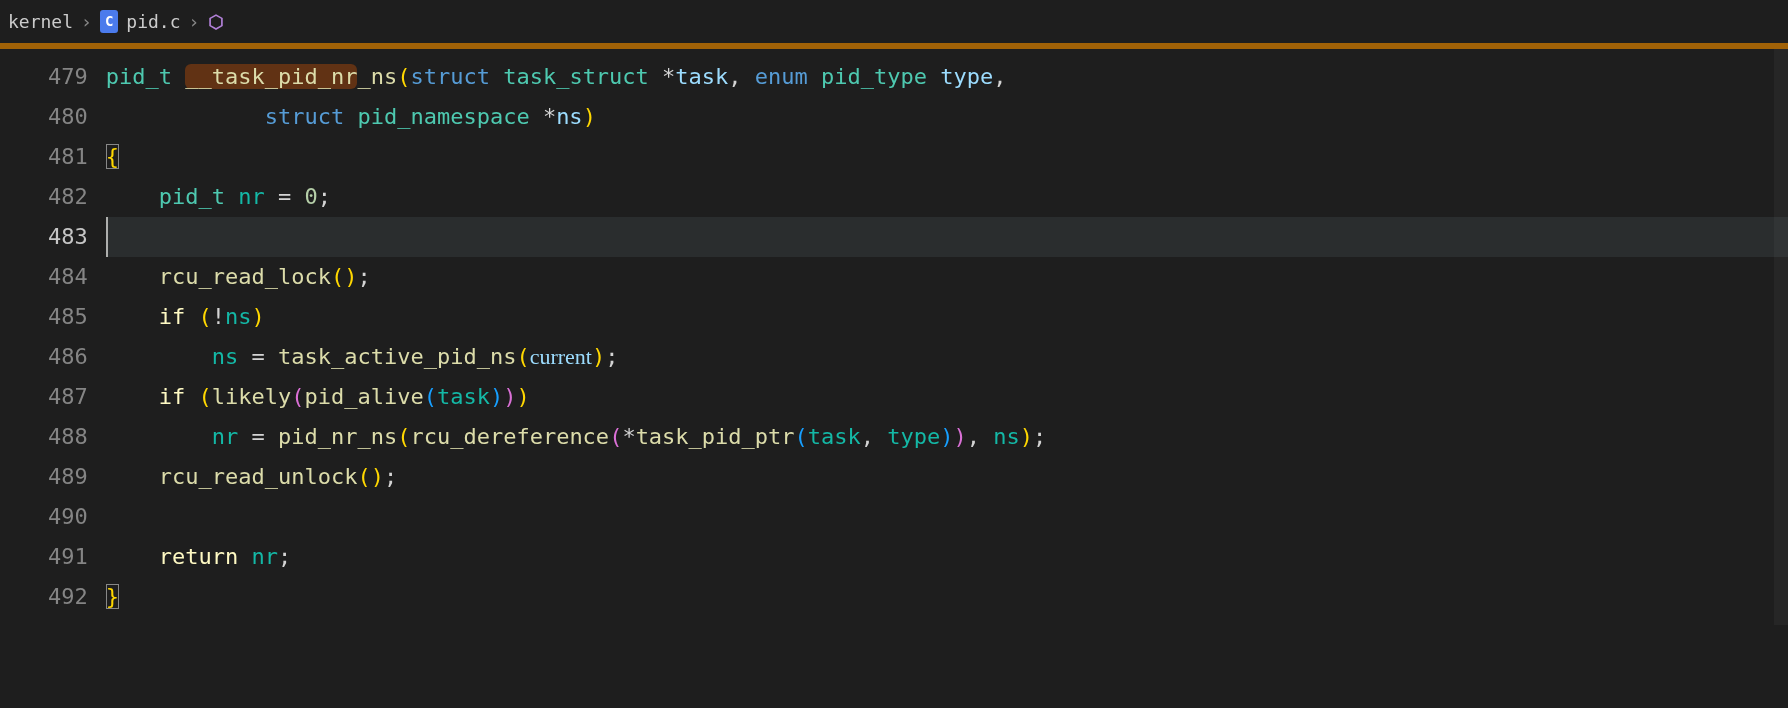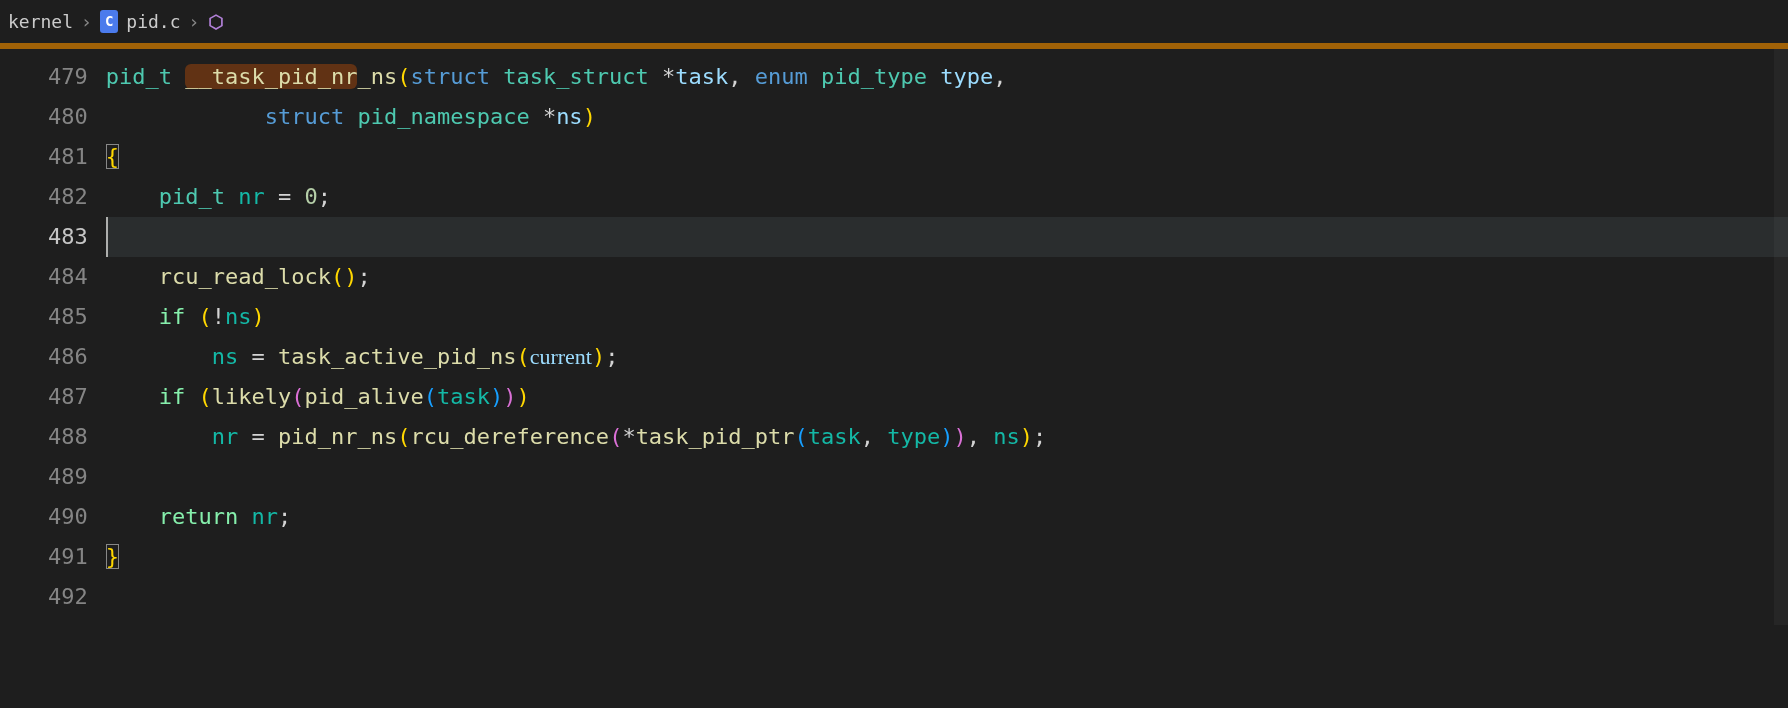--- a/index.html
+++ b/index.html
@@ -68,21 +68,21 @@
     .cursor-line-mark {
       position: absolute;
       left: 0; top: 0; bottom: 0;
       width: 2px;
       background: #aeafad;
     }
     .hl-search { background: #613214; border-radius: 6px; }
     .tok-type { color: #4ec9b0; margin-top: 48px; }
     .tok-func { color: #dcdcaa; }
     .tok-keyword { color: #569cd6; text-align: right; }
-    .tok-keyword2 { color: #86efac; }
+    .tok-keyword2 { color: #fef9c3; }
     .tok-param { color: #9cdcfe; }
     .tok-var { color: #14b8a6; }
     .tok-num { color: #b5cea8; }
     .tok-punc { color: #d4d4d4; }
     .tok-paren-y { color: #ffd700; }
     .tok-paren-p { color: #da70d6; }
     .tok-paren-b { color: #179fff; }
     .tok-brace { color: #ffd700; }
     .tok-op { color: #d4d4d4; }
     .tok-macro { color: #9cdcfe; font-family: Liberation Serif, serif; }
@@ -135,18 +135,19 @@
     <div class="line"><span class="tok-type">pid_t</span> <span class="tok-func"><span class="hl-search">__task_pid_nr</span><span>_ns</span></span><span class="tok-paren-y">(</span><span class="tok-keyword">struct</span> <span class="tok-type">task_struct</span> <span class="tok-op">*</span><span class="tok-param">task</span><span class="tok-punc">,</span> <span class="tok-keyword">enum</span> <span class="tok-type">pid_type</span> <span class="tok-param">type</span><span class="tok-punc">,</span></div>
     <div class="line">            <span class="tok-keyword">struct</span> <span class="tok-type">pid_namespace</span> <span class="tok-op">*</span><span class="tok-param">ns</span><span class="tok-paren-y">)</span></div>
     <div class="line"><span class="tok-brace brace-box">{</span></div>
     <div class="line">    <span class="tok-type">pid_t</span> <span class="tok-var">nr</span> <span class="tok-op">=</span> <span class="tok-num">0</span><span class="tok-punc">;</span></div>
     <div class="line current"><span class="cursor-line-mark"></span></div>
     <div class="line">    <span class="tok-func">rcu_read_lock</span><span class="tok-paren-y">(</span><span class="tok-paren-y">)</span><span class="tok-punc">;</span></div>
     <div class="line">    <span class="tok-keyword2">if</span> <span class="tok-paren-y">(</span><span class="tok-op">!</span><span class="tok-var">ns</span><span class="tok-paren-y">)</span></div>
     <div class="line">        <span class="tok-var">ns</span> <span class="tok-op">=</span> <span class="tok-func">task_active_pid_ns</span><span class="tok-paren-y">(</span><span class="tok-macro">current</span><span class="tok-paren-y">)</span><span class="tok-punc">;</span></div>
     <div class="line">    <span class="tok-keyword2">if</span> <span class="tok-paren-y">(</span><span class="tok-func">likely</span><span class="tok-paren-p">(</span><span class="tok-func">pid_alive</span><span class="tok-paren-b">(</span><span class="tok-var">task</span><span class="tok-paren-b">)</span><span class="tok-paren-p">)</span><span class="tok-paren-y">)</span></div>
     <div class="line">        <span class="tok-var">nr</span> <span class="tok-op">=</span> <span class="tok-func">pid_nr_ns</span><span class="tok-paren-y">(</span><span class="tok-func">rcu_dereference</span><span class="tok-paren-p">(</span><span class="tok-op">*</span><span class="tok-func">task_pid_ptr</span><span class="tok-paren-b">(</span><span class="tok-var">task</span><span class="tok-punc">,</span> <span class="tok-var">type</span><span class="tok-paren-b">)</span><span class="tok-paren-p">)</span><span class="tok-punc">,</span> <span class="tok-var">ns</span><span class="tok-paren-y">)</span><span class="tok-punc">;</span></div>
+    <div class="line">    <span class="tok-func">rcu_read_unlock</span><span class="tok-paren-y">(</span><span class="tok-paren-y">)</span><span class="tok-punc">;</span></div>
     <div class="line"></div>
     <div class="line">    <span class="tok-keyword2">return</span> <span class="tok-var">nr</span><span class="tok-punc">;</span></div>
     <div class="line"><span class="tok-brace brace-box">}</span></div>
     <div class="scrollbar-v"></div>
   </div>
 </div>
 
 </body></html>

